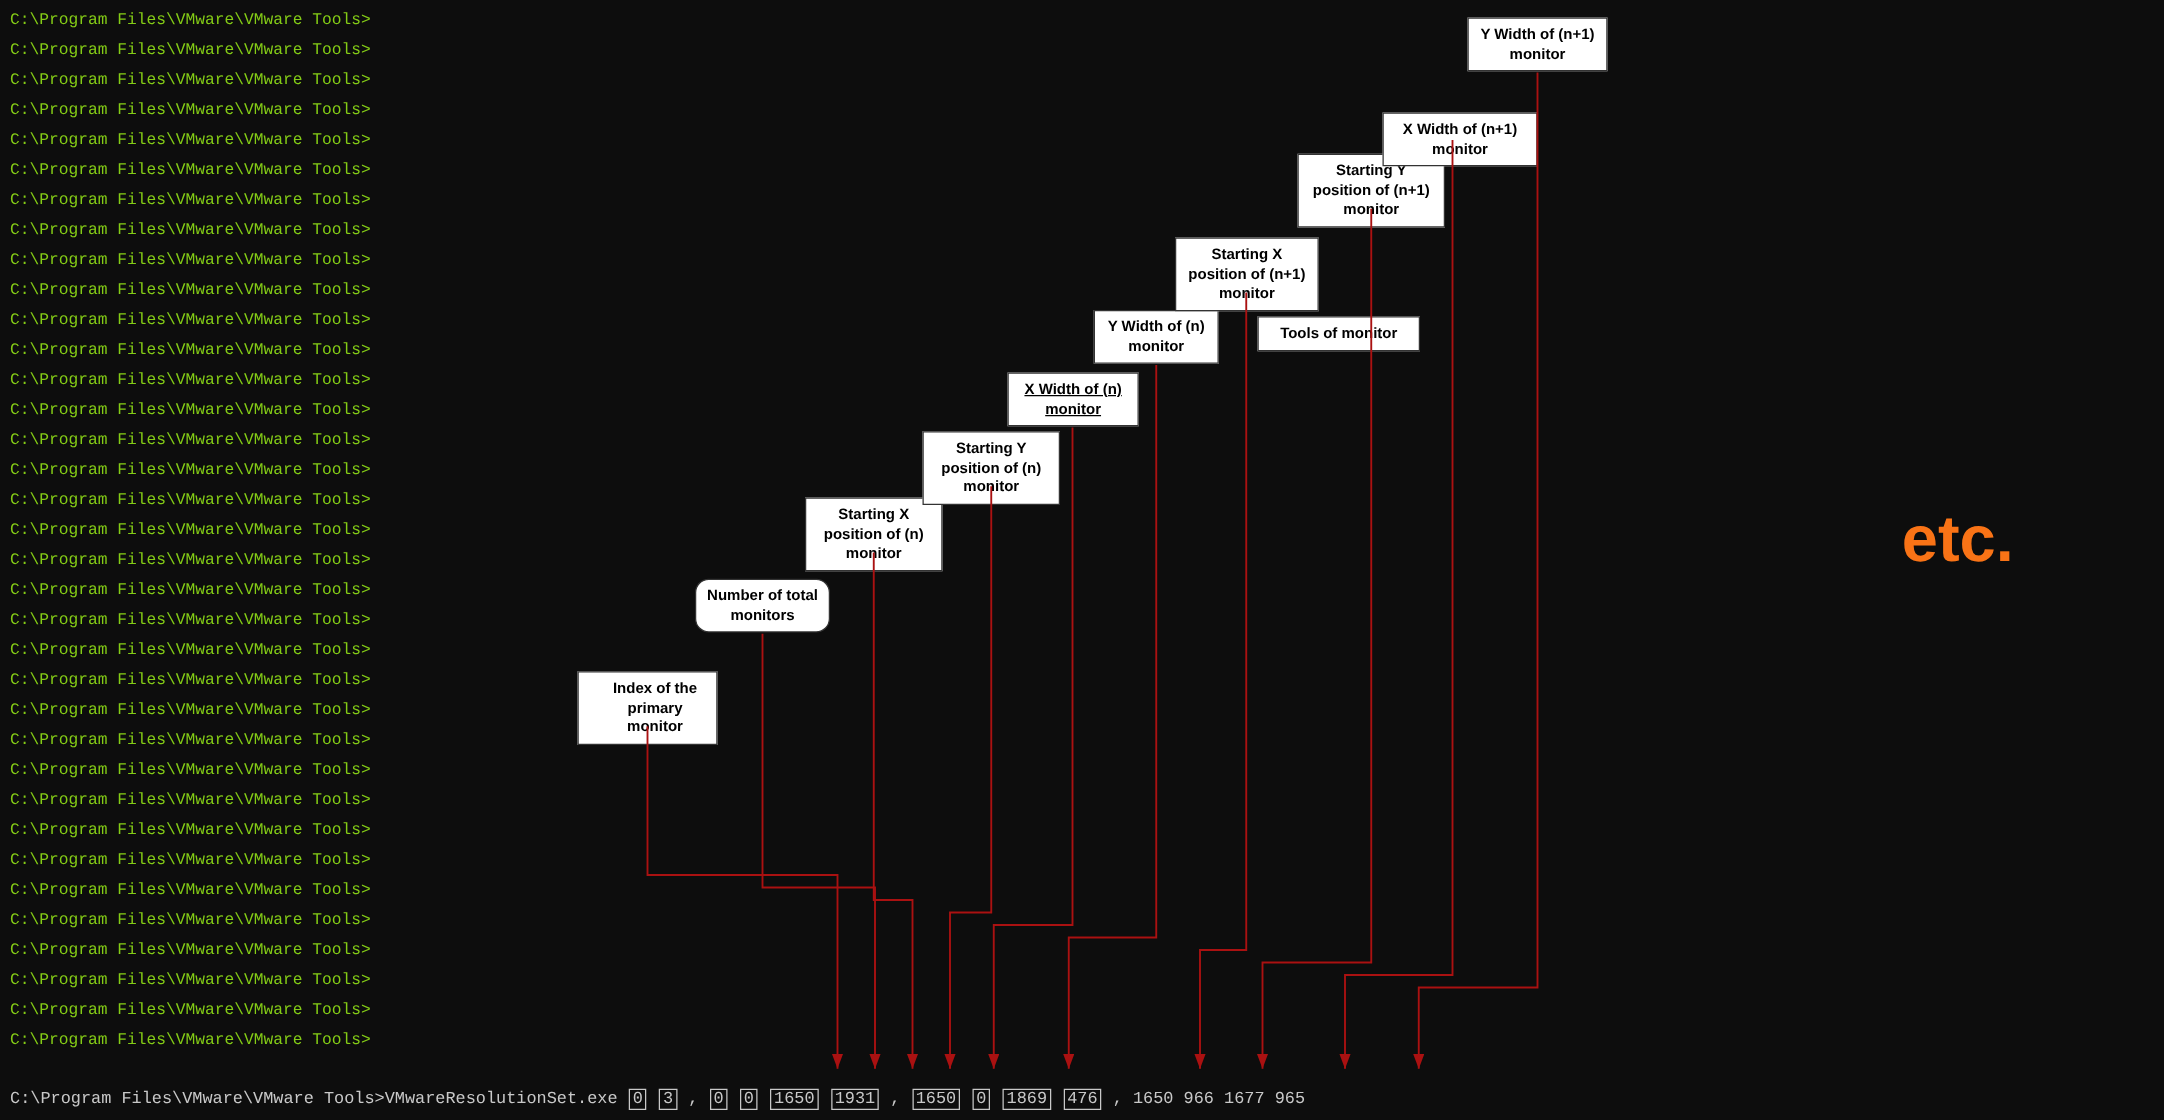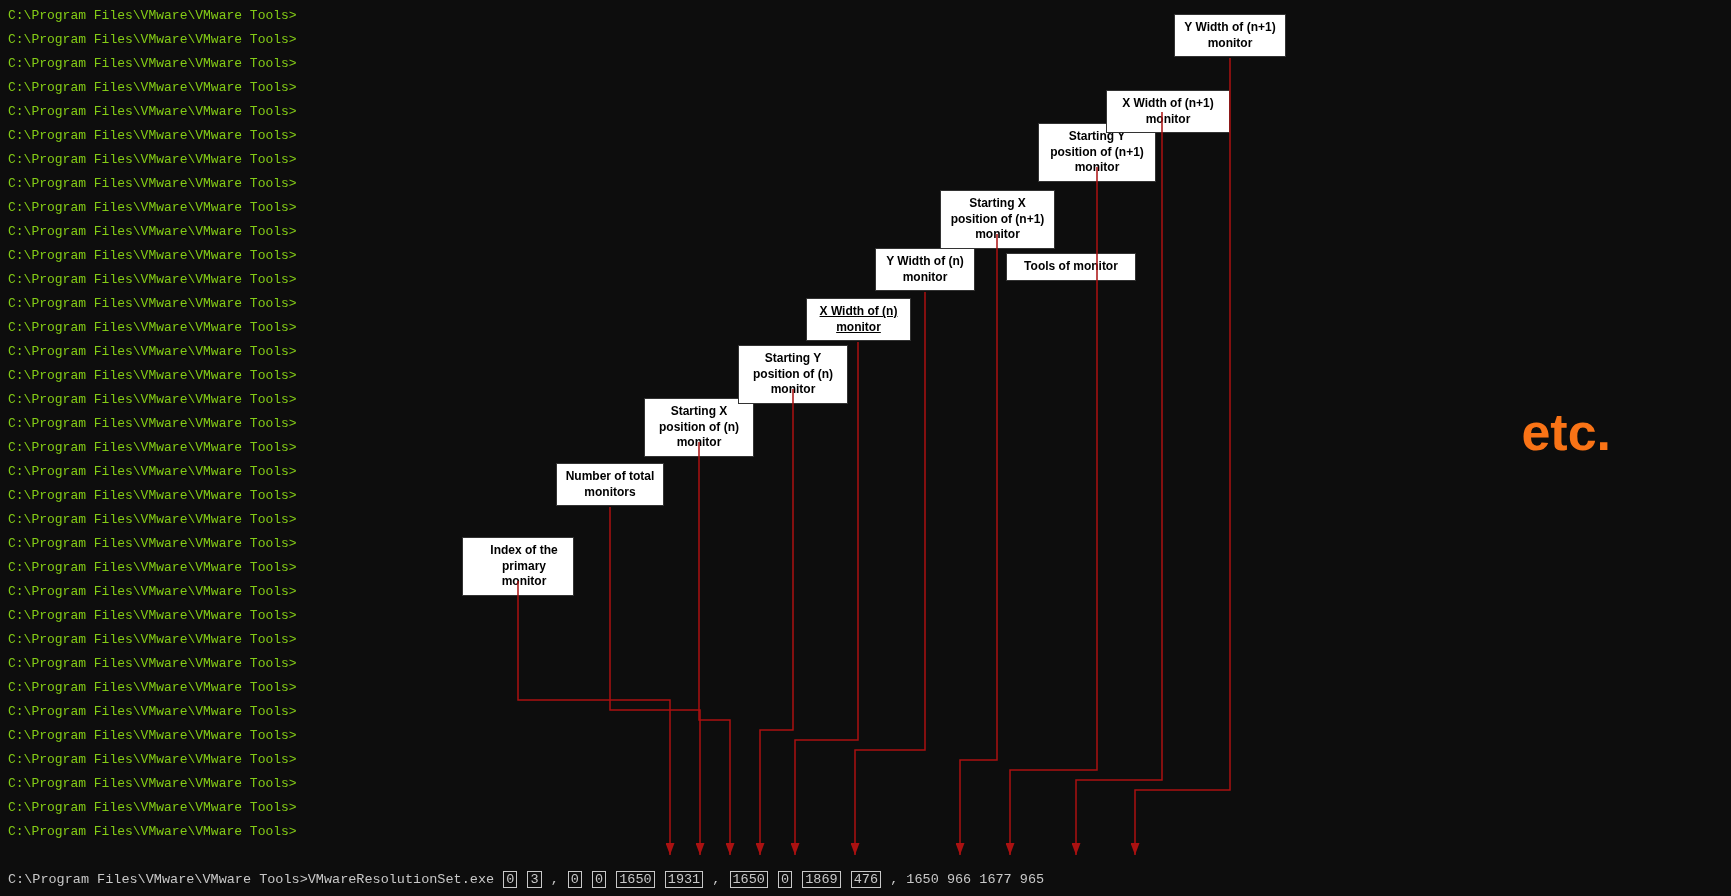--- a/index.html
+++ b/index.html
@@ -149,21 +149,21 @@
 </div>
 
 <div class="label-box" style="left: 1006px; top: 253px; width: 130px;">
   Tools of monitor
 </div>
 
 <div class="label-box" style="left: 462px; top: 537px; width: 112px; padding-left: 20px;">
   Index of the primary monitor
 </div>
 
-<div class="label-box" style="left: 556px; top: 463px; width: 108px;">
+<div class="label-box" style="left: 556px; top: 463px; width: 108px; border-radius: 11px;">
   Number of total monitors
 </div>
 
 <div class="label-box" style="left: 644px; top: 398px; width: 110px;">
   Starting X position of (n) monitor
 </div>
 
 <div class="label-box" style="left: 738px; top: 345px; width: 110px;">
   Starting Y position of (n) monitor
 </div>

